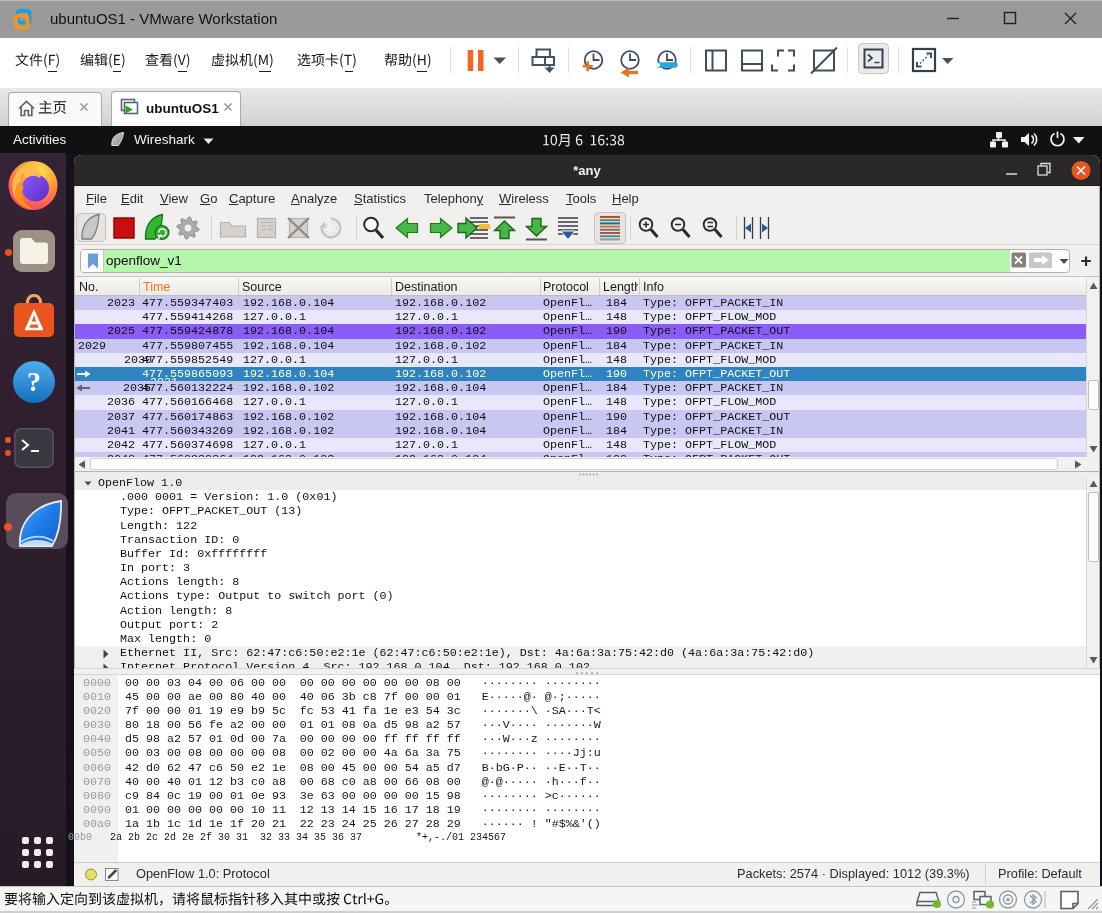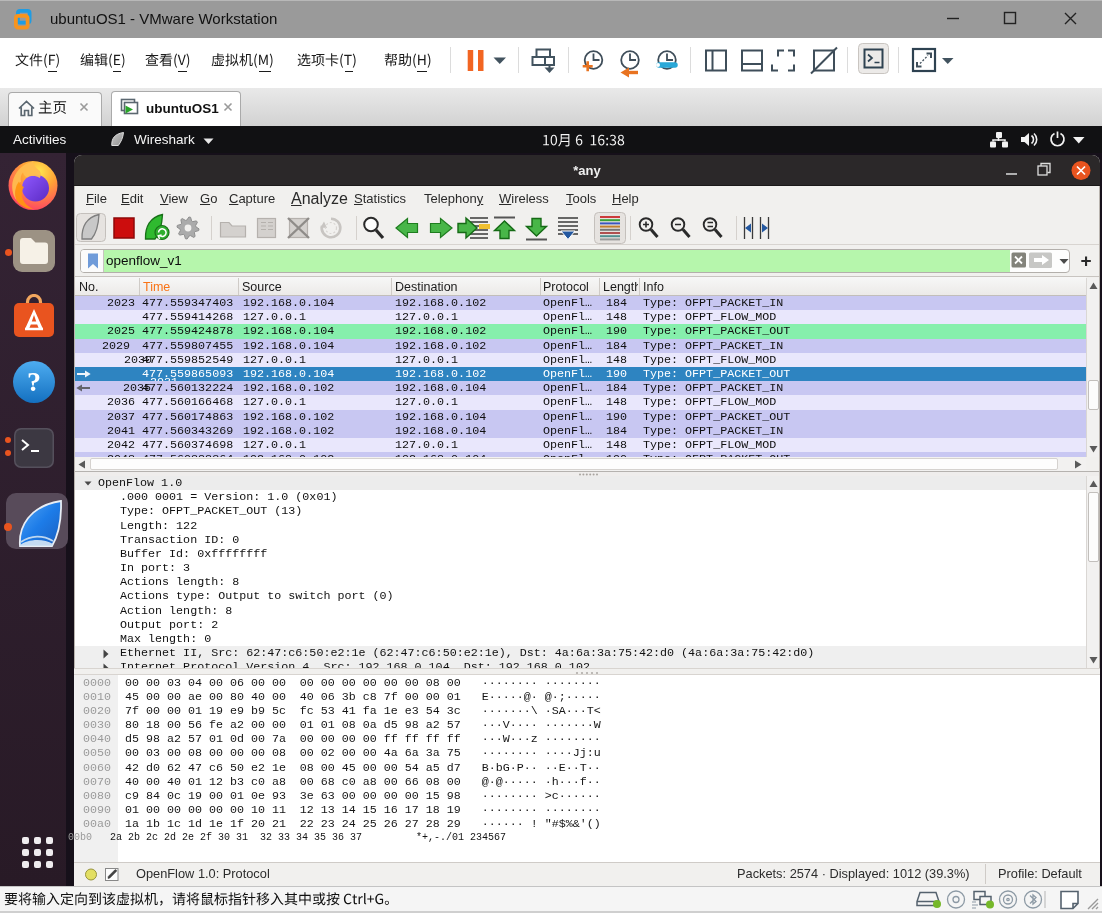--- a/index.html
+++ b/index.html
@@ -238,21 +238,21 @@
 <path d="M41 8 v-2.5 h9 v9 h-2.5" fill="none" stroke="#ddd" stroke-width="1.3"></path>
 <circle cx="81" cy="12.5" r="9.5" fill="#e9541f"></circle>
 <path d="M77 8.5 l8 8 m0 -8 l-8 8" stroke="#fff" stroke-width="1.7"></path>
 </svg>
 <div class="abs" style="left:74px;top:186px;width:1026px;height:25px;background:#f1f0ee"></div>
 <div class="abs" style="left:86px;top:190px;font-size:13px;color:#2a2a2a;line-height:17px"><span style="text-decoration:underline">F</span>ile</div>
 <div class="abs" style="left:121px;top:190px;font-size:13px;color:#2a2a2a;line-height:17px"><span style="text-decoration:underline">E</span>dit</div>
 <div class="abs" style="left:160px;top:190px;font-size:13px;color:#2a2a2a;line-height:17px"><span style="text-decoration:underline">V</span>iew</div>
 <div class="abs" style="left:200px;top:190px;font-size:13px;color:#2a2a2a;line-height:17px"><span style="text-decoration:underline">G</span>o</div>
 <div class="abs" style="left:229px;top:190px;font-size:13px;color:#2a2a2a;line-height:17px"><span style="text-decoration:underline">C</span>apture</div>
-<div class="abs" style="left:291px;top:190px;font-size:16px;color:#2a2a2a;line-height:17px"><span style="text-decoration:underline">A</span>nalyze</div>
+<div class="abs" style="left:291px;top:190px;font-size:13px;color:#2a2a2a;line-height:17px"><span style="text-decoration:underline">A</span>nalyze</div>
 <div class="abs" style="left:354px;top:190px;font-size:13px;color:#2a2a2a;line-height:17px"><span style="text-decoration:underline">S</span>tatistics</div>
 <div class="abs" style="left:424px;top:190px;font-size:13px;color:#2a2a2a;line-height:17px">Telephon<span style="text-decoration:underline">y</span></div>
 <div class="abs" style="left:499px;top:190px;font-size:13px;color:#2a2a2a;line-height:17px"><span style="text-decoration:underline">W</span>ireless</div>
 <div class="abs" style="left:566px;top:190px;font-size:13px;color:#2a2a2a;line-height:17px"><span style="text-decoration:underline">T</span>ools</div>
 <div class="abs" style="left:612px;top:190px;font-size:13px;color:#2a2a2a;line-height:17px"><span style="text-decoration:underline">H</span>elp</div>
 <div class="abs" style="left:74px;top:211px;width:1026px;height:34px;background:#f1f0ee;border-bottom:1px solid #d8d4d0"></div>
 <svg class="abs" style="left:74px;top:211px" width="1026" height="34" viewBox="0 0 1026 34">
 <g id="newicons">
 <g fill="none" stroke="#d5d1cd">
         <path d="M137.5 5 v24 M282.5 5 v24 M556.5 5 v24 M662.5 5 v24"></path>
@@ -434,31 +434,31 @@
   </div>
 <div class="abs" style="left:74px;top:310.2px;width:1012px;height:14.2px;background:#e9e7fc;overflow:hidden;font-size:11.7px;line-height:14.2px;color:#101010">
     <span class="abs mono" style="left:1px;top:0;width:60px;text-align:left;margin-top:23px;">2024</span>
     <span class="abs mono" style="left:68px;top:0">477.559414268</span>
     <span class="abs mono" style="left:169px;top:0">127.0.0.1</span>
     <span class="abs mono" style="left:321px;top:0">127.0.0.1</span>
     <span class="abs mono" style="left:469px;top:0">OpenFl…</span>
     <span class="abs mono" style="left:506px;top:0;width:47px;text-align:right">148</span>
     <span class="abs mono" style="left:569px;top:0">Type: OFPT_FLOW_MOD</span>
   </div>
-<div class="abs" style="left:74px;top:324.4px;width:1012px;height:14.2px;background:#86efac;overflow:hidden;font-size:11.7px;line-height:14.2px;color:#101010">
+<div class="abs" style="left:74px;top:324.4px;width:1012px;height:14.2px;background:#8b5cf6;overflow:hidden;font-size:11.7px;line-height:14.2px;color:#101010">
     <span class="abs mono" style="left:1px;top:0;width:60px;text-align:right;">2025</span>
     <span class="abs mono" style="left:68px;top:0">477.559424878</span>
     <span class="abs mono" style="left:169px;top:0">192.168.0.104</span>
     <span class="abs mono" style="left:321px;top:0">192.168.0.102</span>
     <span class="abs mono" style="left:469px;top:0">OpenFl…</span>
     <span class="abs mono" style="left:506px;top:0;width:47px;text-align:right">190</span>
     <span class="abs mono" style="left:569px;top:0">Type: OFPT_PACKET_OUT</span>
   </div>
 <div class="abs" style="left:74px;top:338.6px;width:1012px;height:14.2px;background:#c8c7f2;overflow:hidden;font-size:11.7px;line-height:14.2px;color:#101010">
-    <span class="abs mono" style="left:12px;top:0;width:60px;text-align:center;">2029</span>
+    <span class="abs mono" style="left:4px;top:0;width:60px;text-align:left;">2029</span>
     <span class="abs mono" style="left:68px;top:0">477.559807455</span>
     <span class="abs mono" style="left:169px;top:0">192.168.0.104</span>
     <span class="abs mono" style="left:321px;top:0">192.168.0.102</span>
     <span class="abs mono" style="left:469px;top:0">OpenFl…</span>
     <span class="abs mono" style="left:506px;top:0;width:47px;text-align:right">184</span>
     <span class="abs mono" style="left:569px;top:0">Type: OFPT_PACKET_IN</span>
   </div>
 <div class="abs" style="left:74px;top:352.8px;width:1012px;height:14.2px;background:#e9e7fc;overflow:hidden;font-size:11.7px;line-height:14.2px;color:#101010">
     <span class="abs mono" style="left:1px;top:0;width:60px;text-align:right;margin-left:17px;">2030</span>
     <span class="abs mono" style="left:68px;top:0">477.559852549</span>

